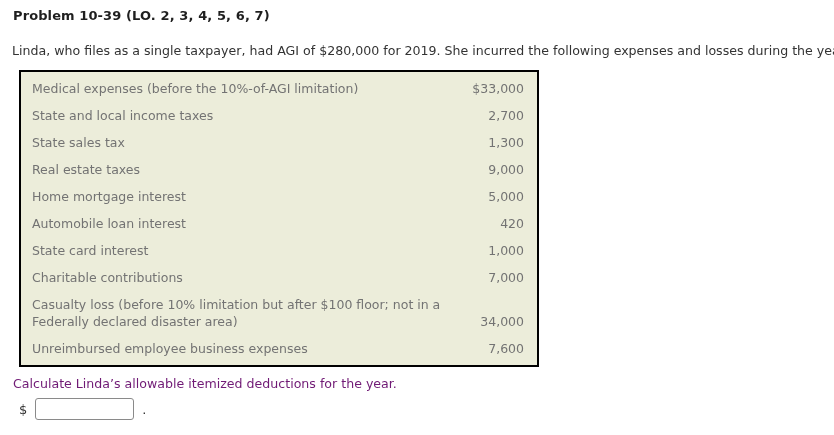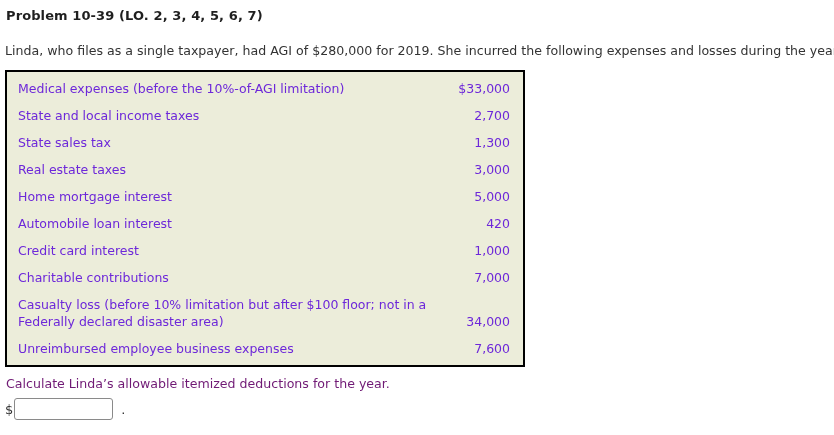--- a/index.html
+++ b/index.html
@@ -1,15 +1,15 @@
 <!DOCTYPE html>
 <html><head>
 <meta charset="utf-8">
 <style>
-  * { box-sizing: border-box; }
+  * { box-sizing: border-box; margin-left: 7px; }
   html, body { margin: 0; padding: 0; background: #ffffff; }
   body {
     font-family: "DejaVu Sans", "Liberation Sans", sans-serif;
     color: #333333;
     width: 834px;
     height: 435px;
     overflow: hidden;
   }
   .page { padding: 6px 5px 0 5px; }
 
@@ -30,21 +30,21 @@
 
   table.expenses {
     border-collapse: collapse;
     width: 520px;
     background: #ecedda;
     border: 2px solid #000000;
     table-layout: fixed;
   }
   table.expenses td {
     font-size: 12.5px;
-    color: #6d28d9;
+    color: #737373;
     line-height: 17px;
   }
   td.label-cell {
     padding: 5px 4px 5px 11px;
     white-space: pre;
     vertical-align: bottom;
     overflow: visible;
   }
   td.amount-cell {
     width: 76px;
@@ -107,32 +107,32 @@
         <tr class="table-row">
     <td class="label-cell">State and local income taxes</td>
     <td class="amount-cell">2,700</td>
   </tr>
         <tr class="table-row">
     <td class="label-cell">State sales tax</td>
     <td class="amount-cell">1,300</td>
   </tr>
         <tr class="table-row">
     <td class="label-cell">Real estate taxes</td>
-    <td class="amount-cell">3,000</td>
+    <td class="amount-cell">9,000</td>
   </tr>
         <tr class="table-row">
     <td class="label-cell">Home mortgage interest</td>
     <td class="amount-cell">5,000</td>
   </tr>
         <tr class="table-row">
     <td class="label-cell">Automobile loan interest</td>
     <td class="amount-cell">420</td>
   </tr>
         <tr class="table-row">
-    <td class="label-cell">Credit card interest</td>
+    <td class="label-cell">State card interest</td>
     <td class="amount-cell">1,000</td>
   </tr>
         <tr class="table-row">
     <td class="label-cell">Charitable contributions</td>
     <td class="amount-cell">7,000</td>
   </tr>
         <tr class="table-row">
     <td class="label-cell">Casualty loss (before 10% limitation but after $100 floor; not in a
 Federally declared disaster area)</td>
     <td class="amount-cell">34,000</td>

